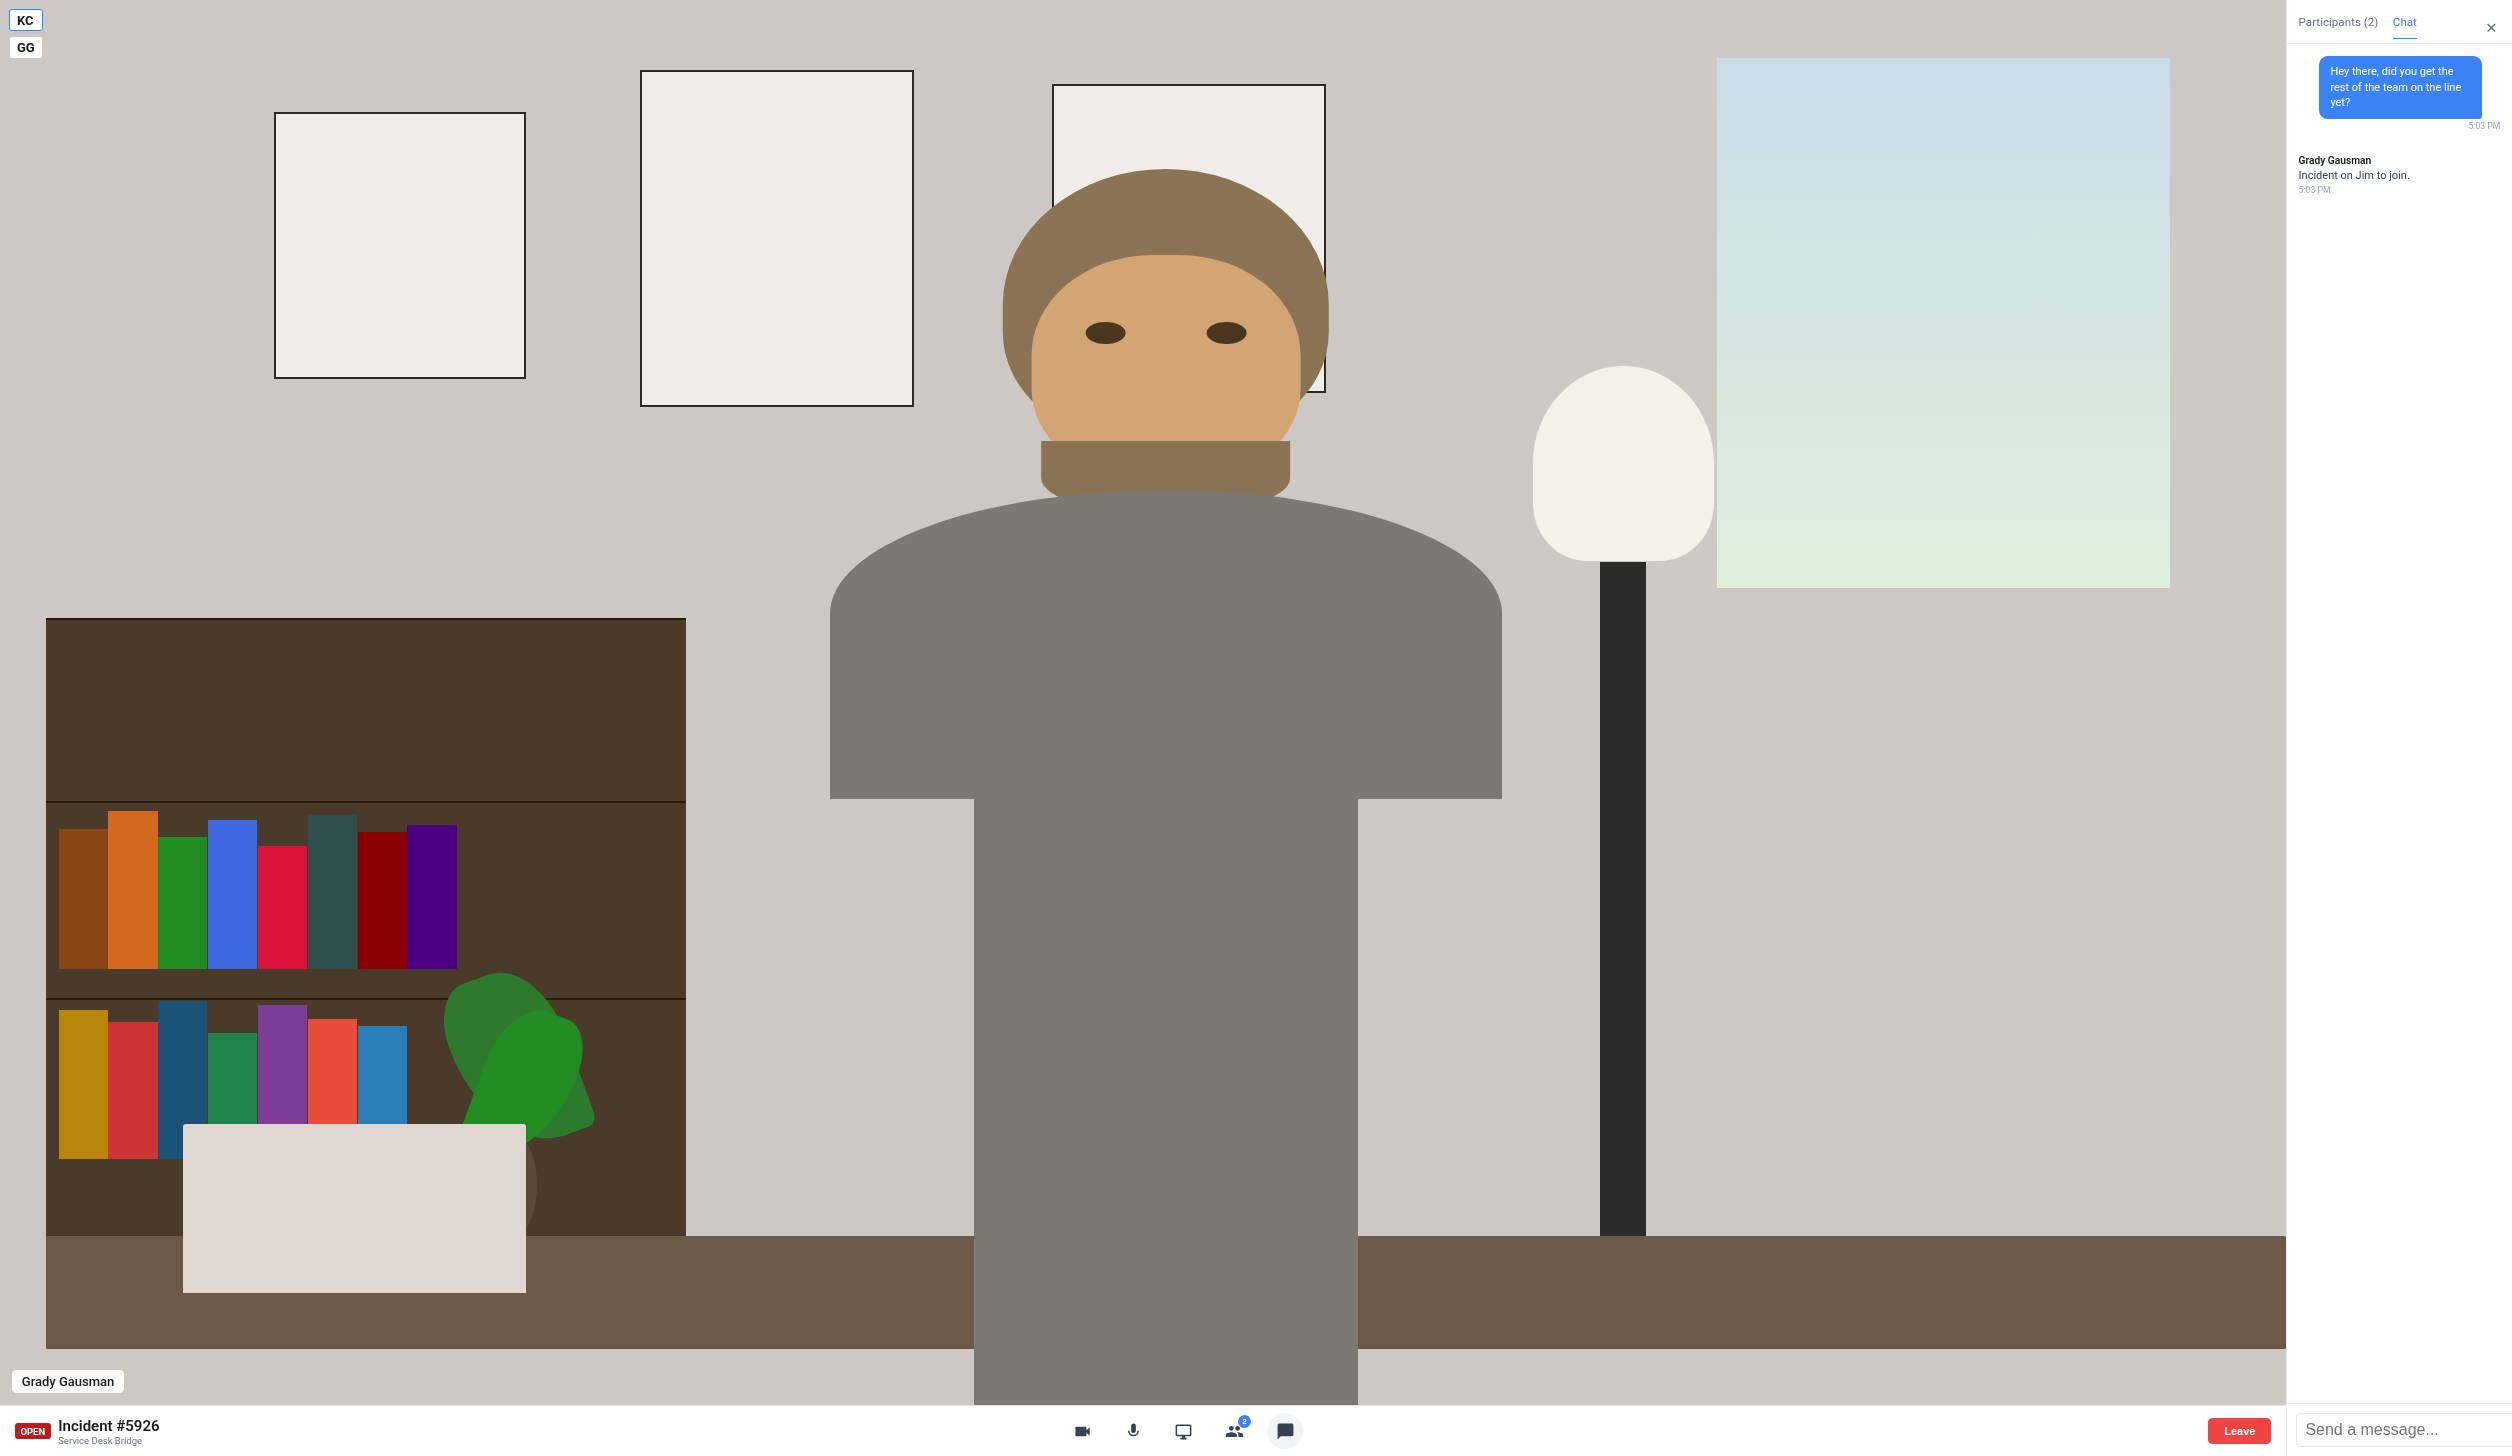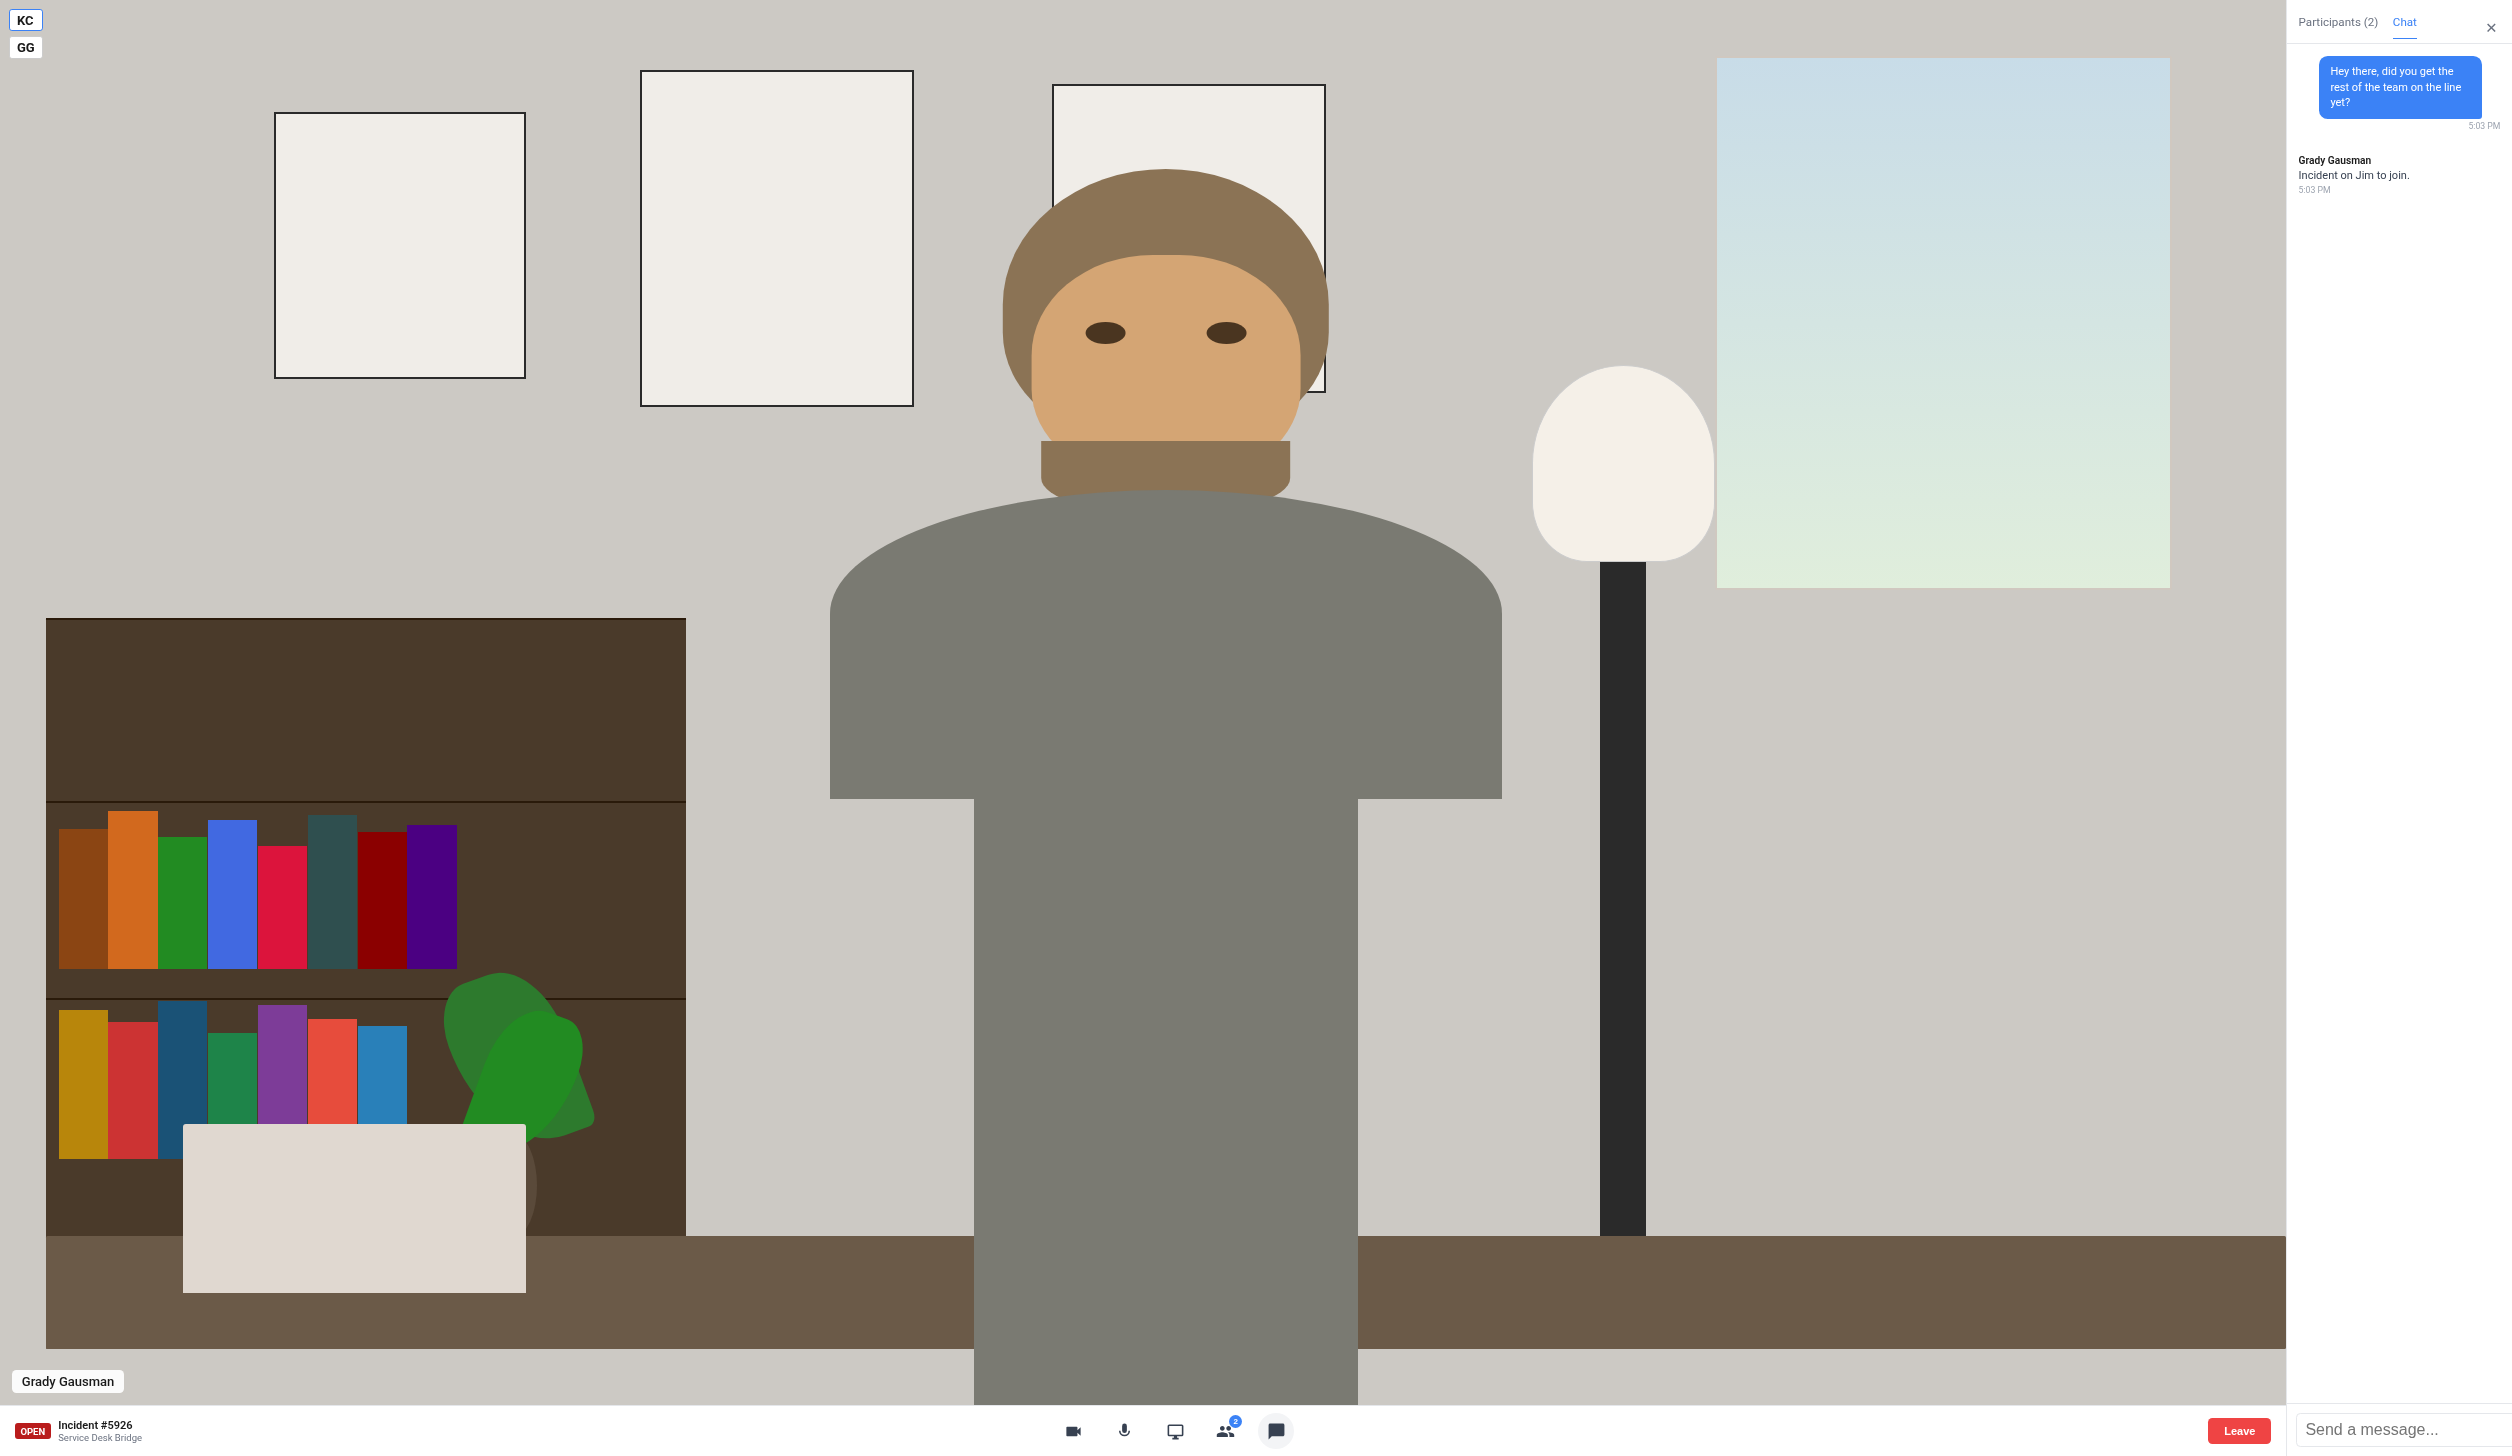--- a/index.html
+++ b/index.html
@@ -94,21 +94,21 @@
       border-radius: 2.9px;
       padding: 2.2px 5.8px;
       font-size: 9.5px;
       font-weight: 700;
     }
     .incident-info {
       display: flex;
       flex-direction: column;
     }
     .incident-number {
-      font-size: 11px;
+      font-size: 15px;
       font-weight: 600;
       color: #1a1a1a;
     }
     .incident-subtitle {
       font-size: 9.5px;
       color: #6b7280;
     }
     .bottom-center {
       display: flex;
       align-items: center;

